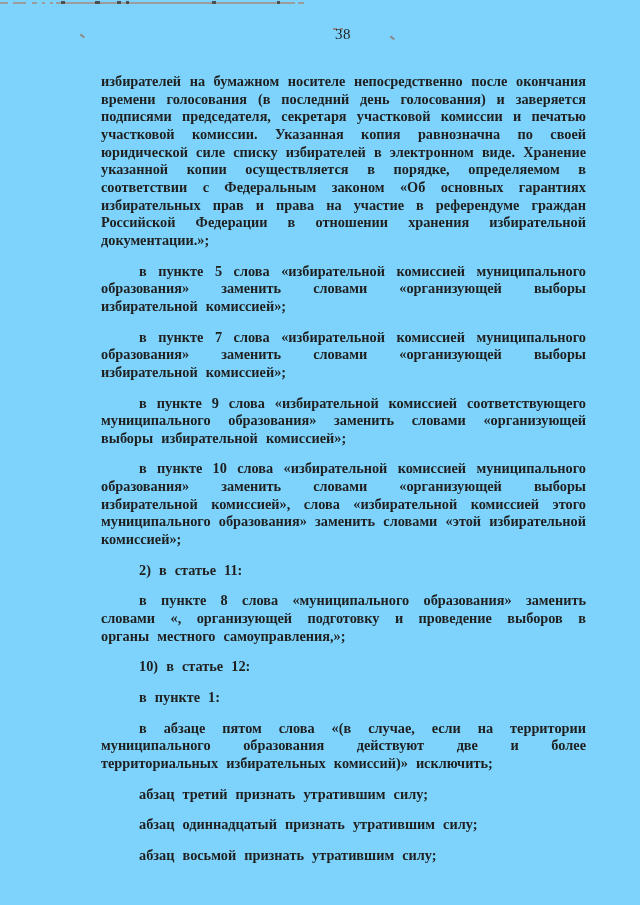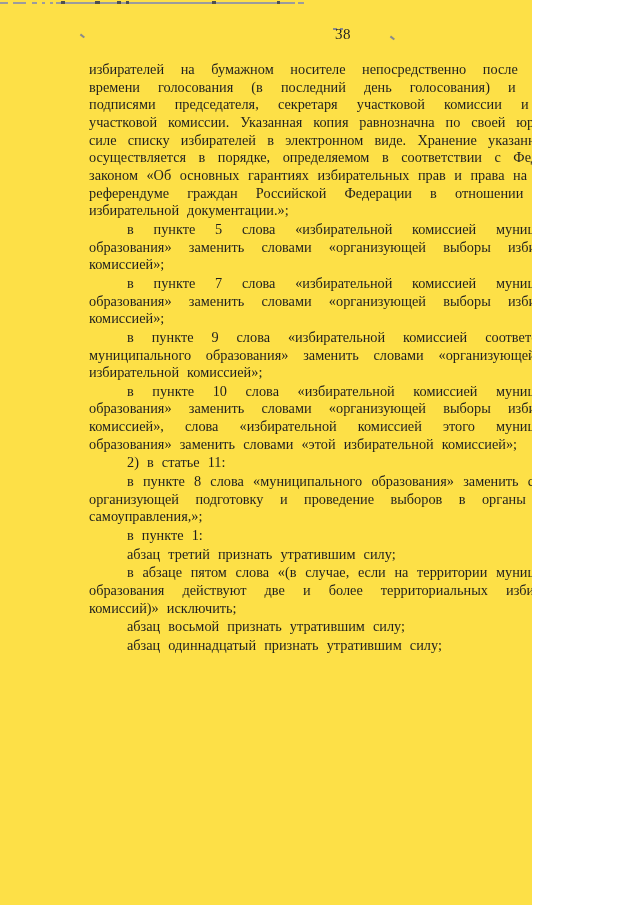--- a/index.html
+++ b/index.html
@@ -1,19 +1,19 @@
 <!DOCTYPE html>
 <html><head>
 <meta charset="utf-8">
 <style>
   html,body{margin:0;padding:0;background:#ffffff;}
   .page{
     position:relative;
-    width:532px;height:905px;
-    background:#fde047;
+    width:640px;height:905px;
+    background:#7dd3fc;
     color:#1f1f1f;
     font-family:"Liberation Serif","DejaVu Serif",serif;
     overflow:hidden;
   }
   
   .top-artifact{position:absolute;left:0;top:0;width:640px;height:6px;}
   .seg{position:absolute;top:2px;height:2px;background:#9c9c9c;}
   .segd{position:absolute;top:1px;height:3px;background:#4f4f4f;}
   
   .speck{position:absolute;background:#8a8a8a;}
@@ -25,21 +25,21 @@
   .pageno{
     position:absolute;left:88px;top:26px;width:510px;
     text-align:center;font-size:15px;letter-spacing:0.5px;
   }
   .text-block{
     position:absolute;left:88px;top:60px;width:511px;
     font-size:14.3px;line-height:17.65px;
     text-align:justify;
     word-spacing:4.5px;
   }
-  .para{margin:1px;padding:0;}
+  .para{margin:13px;padding:0;font-weight:bold;}
   .para.indented{text-indent:38px;}
 </style>
 </head>
 <body>
 
 <div class="page">
 
   <div class="top-artifact">
     <span class="seg" style="left:0px;width:8px"></span>
     <span class="seg" style="left:13px;width:13px"></span>
@@ -64,20 +64,21 @@
   <div class="pageno">38</div>
 
   <div class="text-block">
     <p class="para">избирателей на бумажном носителе непосредственно после окончания времени голосования (в последний день голосования) и заверяется подписями председателя, секретаря участковой комиссии и печатью участковой комиссии. Указанная копия равнозначна по своей юридической силе списку избирателей в электронном виде. Хранение указанной копии осуществляется в порядке, определяемом в соответствии с Федеральным законом «Об основных гарантиях избирательных прав и права на участие в референдуме граждан Российской Федерации в отношении хранения избирательной документации.»;</p>
     <p class="para indented">в пункте 5 слова «избирательной комиссией муниципального образования» заменить словами «организующей выборы избирательной комиссией»;</p>
     <p class="para indented">в пункте 7 слова «избирательной комиссией муниципального образования» заменить словами «организующей выборы избирательной комиссией»;</p>
     <p class="para indented">в пункте 9 слова «избирательной комиссией соответствующего муниципального образования» заменить словами «организующей выборы избирательной комиссией»;</p>
     <p class="para indented">в пункте 10 слова «избирательной комиссией муниципального образования» заменить словами «организующей выборы избирательной комиссией», слова «избирательной комиссией этого муниципального образования» заменить словами «этой избирательной комиссией»;</p>
     <p class="para indented">2) в статье 11:</p>
     <p class="para indented">в пункте 8 слова «муниципального образования» заменить словами «, организующей подготовку и проведение выборов в органы местного самоуправления,»;</p>
+    <p class="para indented">10) в статье 12:</p>
     <p class="para indented">в пункте 1:</p>
+    <p class="para indented">в абзаце пятом слова «(в случае, если на территории муниципального образования действуют две и более территориальных избирательных комиссий)» исключить;</p>
     <p class="para indented">абзац третий признать утратившим силу;</p>
-    <p class="para indented">в абзаце пятом слова «(в случае, если на территории муниципального образования действуют две и более территориальных избирательных комиссий)» исключить;</p>
+    <p class="para indented">абзац одиннадцатый признать утратившим силу;</p>
     <p class="para indented">абзац восьмой признать утратившим силу;</p>
-    <p class="para indented">абзац одиннадцатый признать утратившим силу;</p>
   </div>
 
 </div>
 
 </body></html>

